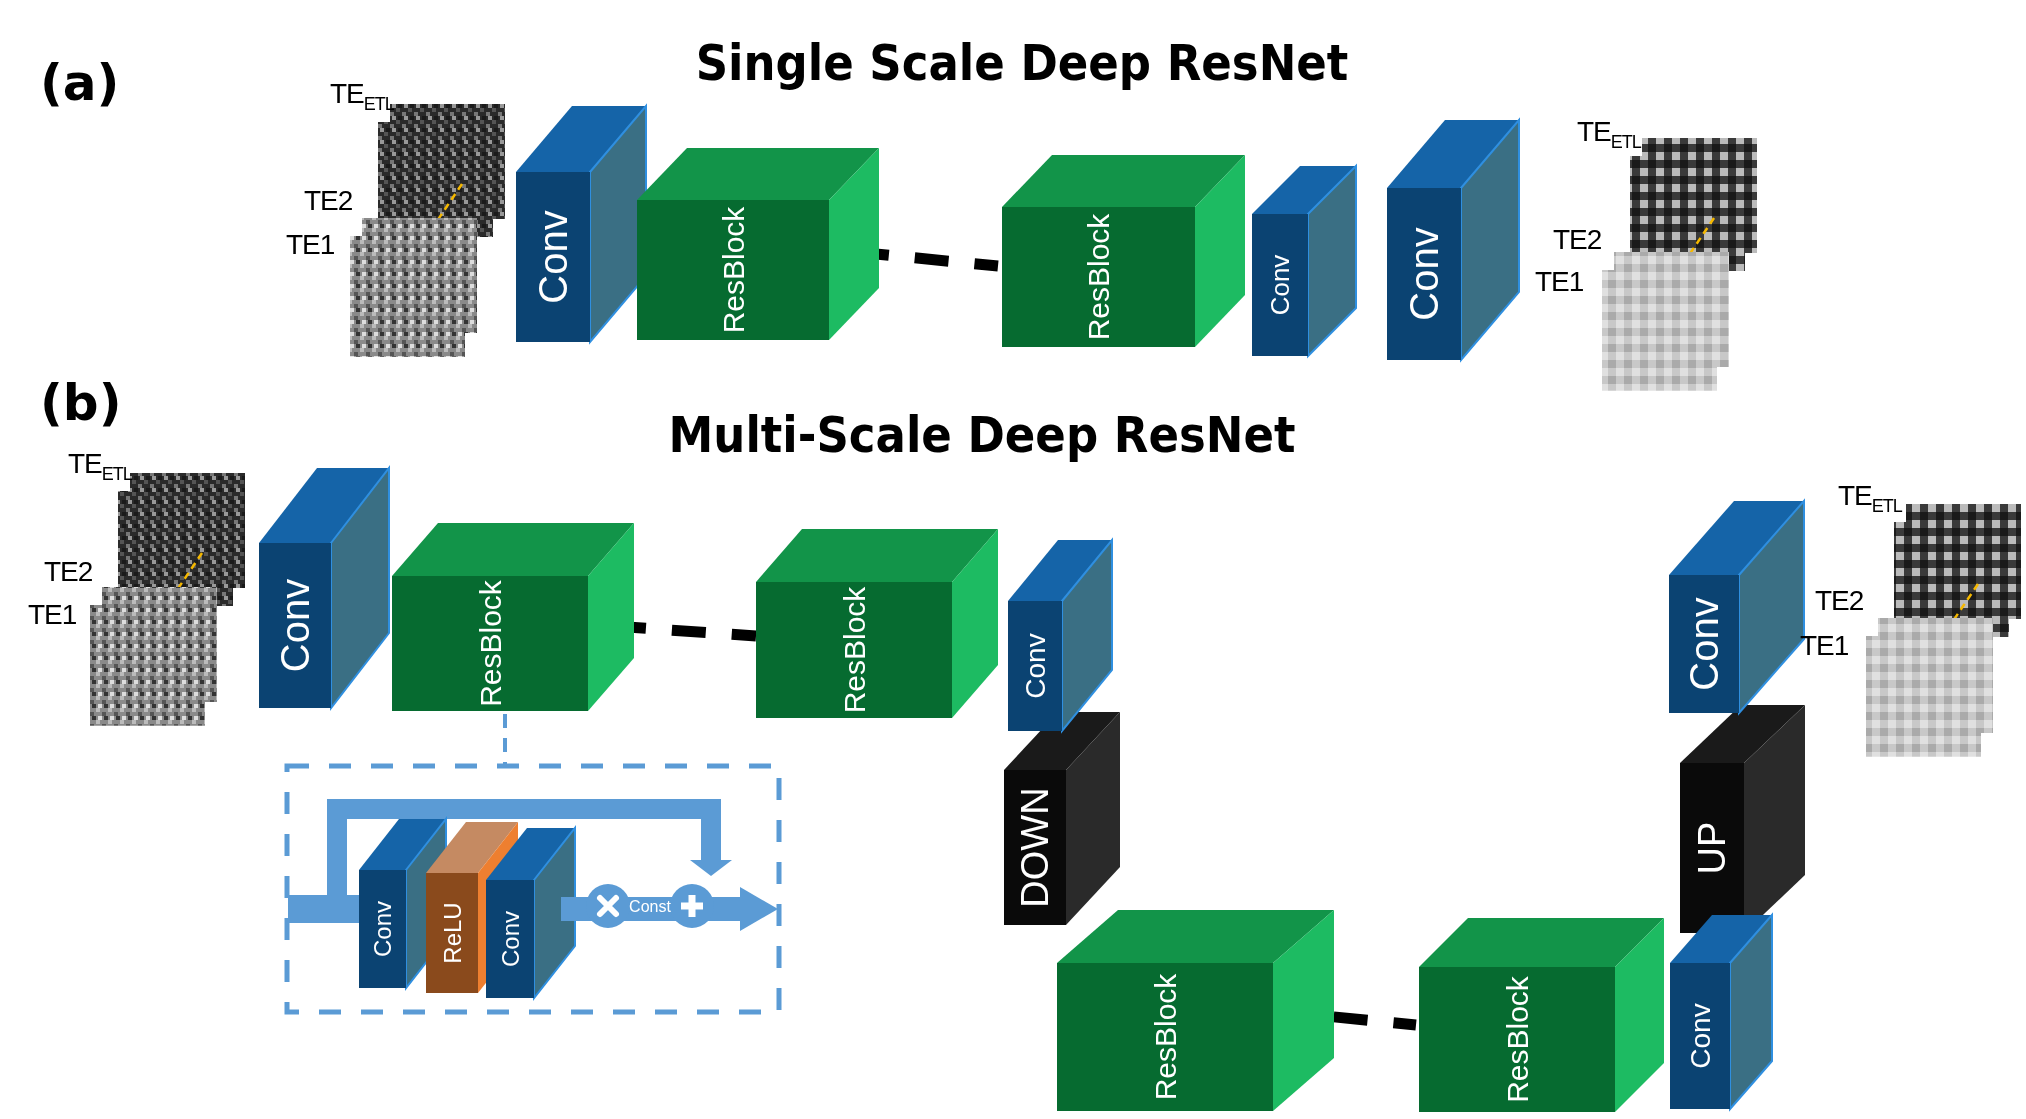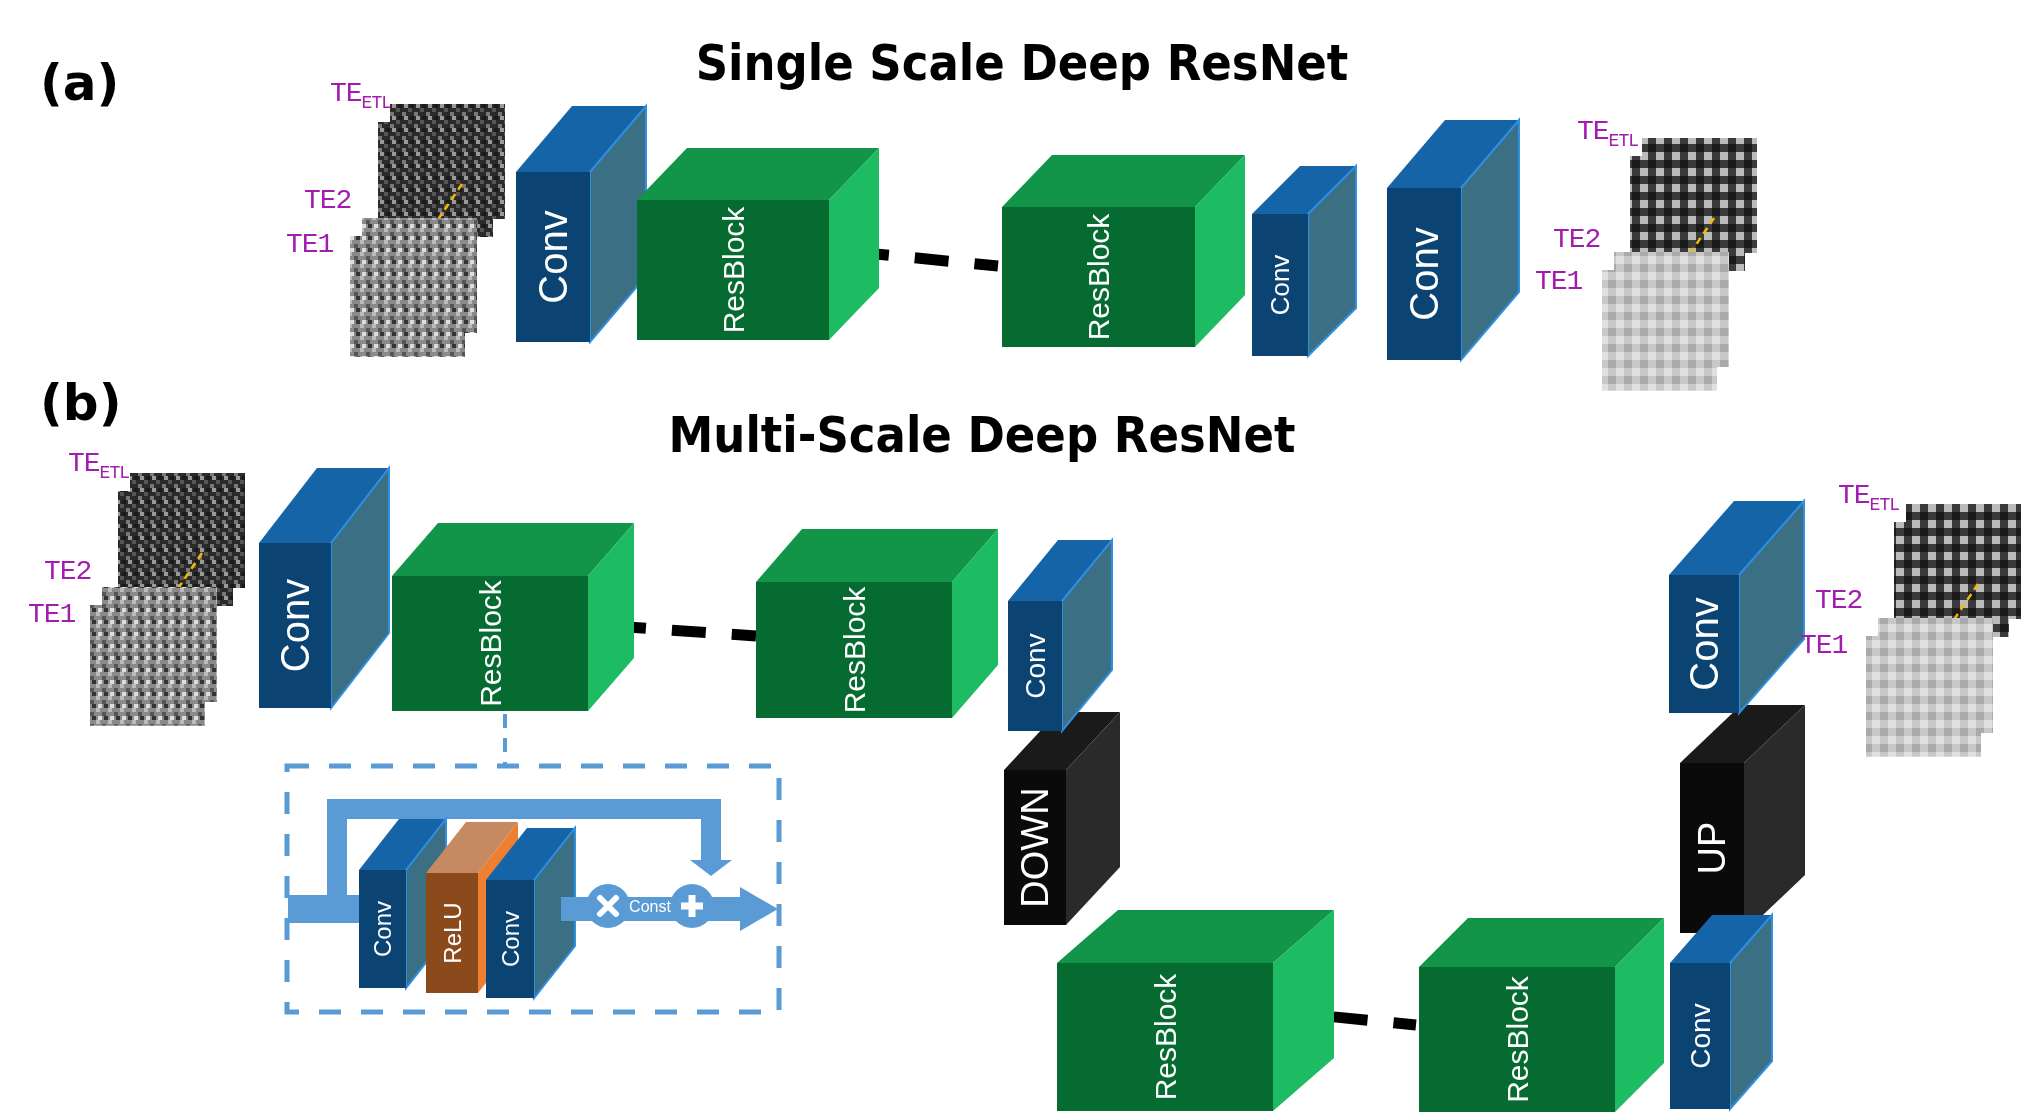--- a/index.html
+++ b/index.html
@@ -1,20 +1,20 @@
 <!DOCTYPE html>
 <html><head>
 <meta charset="utf-8">
 <style>
   html, body { margin: 0; padding: 0; background: #ffffff; }
   body { width: 2026px; height: 1119px; overflow: hidden; position: relative; font-family: "Liberation Sans", sans-serif; }
   #stage { position: absolute; left: 0; top: 0; width: 2026px; height: 1119px; }
   .panel-label { position: absolute; font-family: "DejaVu Sans", sans-serif; font-weight: bold; color: #000; font-size: 50px; line-height: 1; }
   .panel-title { position: absolute; font-family: "DejaVu Sans", sans-serif; font-weight: bold; color: #000; font-size: 50px; line-height: 1; white-space: nowrap; transform: translateX(-50%) scaleX(0.9); transform-origin: center; }
-  .te-label { position: absolute; font-family: Liberation Mono, monospace; color: #a21caf; font-size: 28px; line-height: 1; white-space: nowrap; letter-spacing: -1px; }
+  .te-label { position: absolute; font-family: Liberation Sans, sans-serif; color: #000000; font-size: 28px; line-height: 1; white-space: nowrap; letter-spacing: -1px; }
   .te-label sub { font-size: 18px; vertical-align: -7px; }
   .block-text { font-family: "Liberation Sans", sans-serif; fill: #ffffff; }
 </style>
 </head>
 <body>
 
 <div id="stage">
   <svg id="diagram" width="2026" height="1119" viewBox="0 0 2026 1119" xmlns="http://www.w3.org/2000/svg">
     <defs>
       <pattern id="noiseDark" width="12" height="12" patternUnits="userSpaceOnUse">

